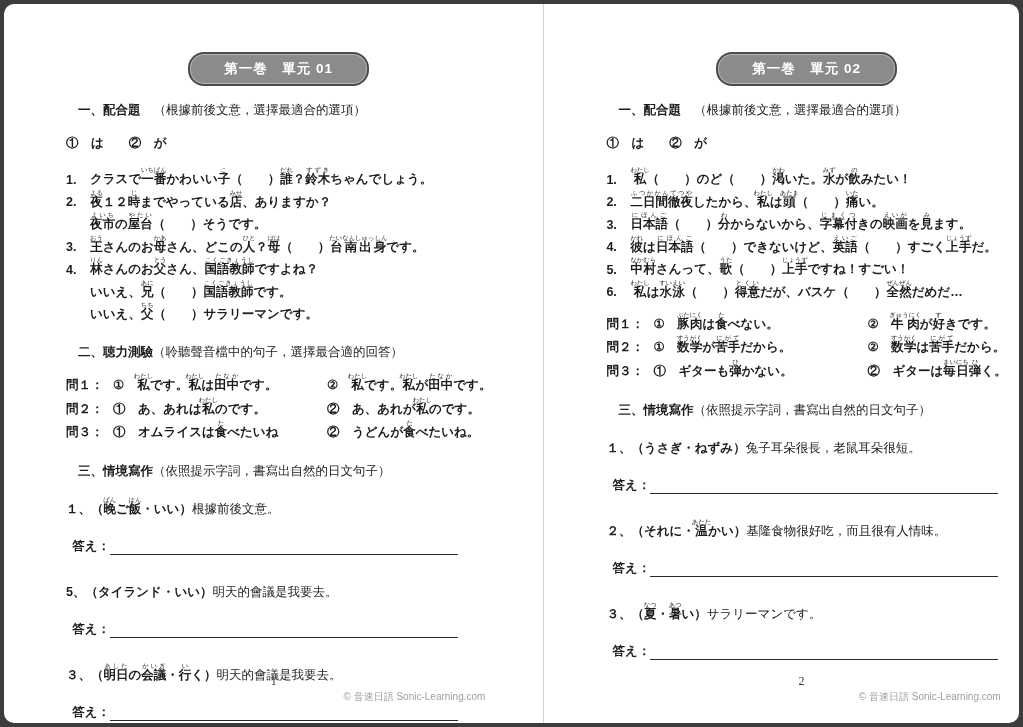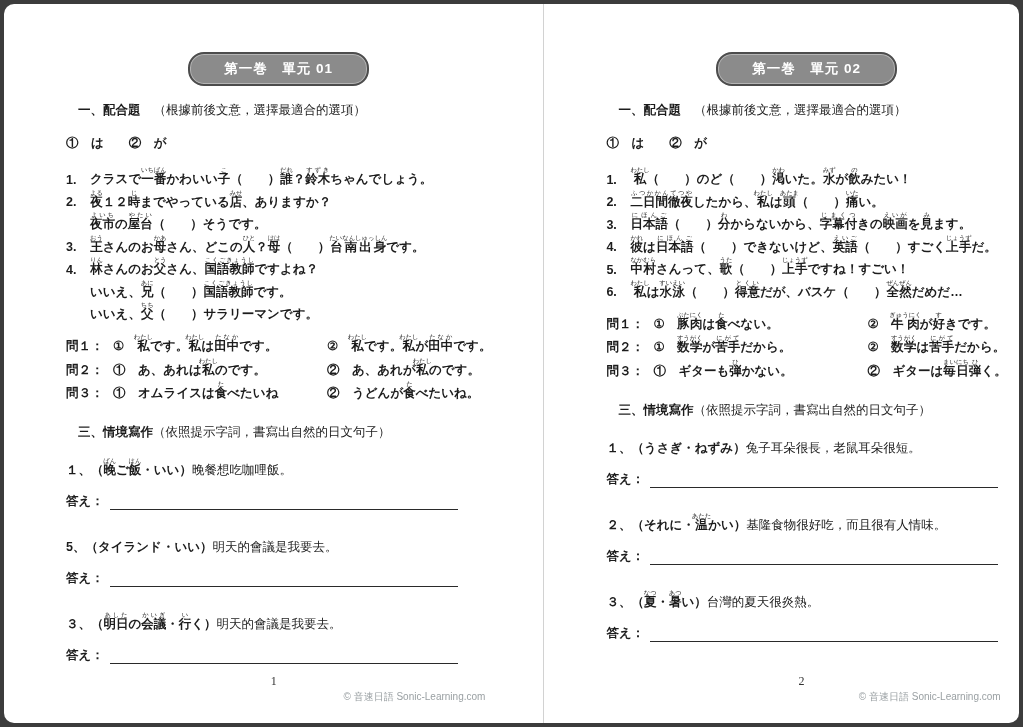--- a/index.html
+++ b/index.html
@@ -64,21 +64,21 @@
   .m-line { font-weight:700; font-size:12.5px; line-height:1.08; white-space:nowrap; }
 
   
   .l-row { display:flex; align-items:flex-end; min-height:23.5px; }
   .l-label { flex:0 0 47px; font-weight:700; font-size:12.5px; }
   .l-opt { font-weight:700; font-size:12.5px; white-space:nowrap; }
   .l-opt1 { flex:0 0 214px; }
 
   
   .w-prompt { margin:14px 0 0 0; min-height:24px; display:flex; align-items:flex-end; white-space:nowrap; }
-  .ans { display:flex; align-items:flex-end; width:392px; margin:14px 0 22px 0; }
+  .ans { display:flex; align-items:flex-end; width:392px; margin:20px 0 22px 0;text-align:right; }
   .ans-label { flex:0 0 44px; font-weight:700; font-size:12.5px; }
   .ans-line { flex:1 1 auto; border-bottom:1.4px solid #2a2a2a; height:15px; }
 
   
   .pagenum {
     position:absolute; bottom:34px; left:0; right:0;
     text-align:center;
     font-family:"Liberation Serif", serif;
     font-size:12px; color:#333;
   }
@@ -127,20 +127,23 @@
         <div class="m-row">
           <span class="m-num"></span>
           <span class="m-line">いいえ、<ruby>兄<rt>あに</rt></ruby>（　　）<ruby>国語教師<rt>こくごきょうし</rt></ruby>です。</span>
         </div>
         <div class="m-row">
           <span class="m-num"></span>
           <span class="m-line">いいえ、<ruby>父<rt>ちち</rt></ruby>（　　）サラリーマンです。</span>
         </div>
       </div>
 
+    <div class="sec-head mt-lg">
+      <span class="sec-title">二、聴力測驗</span><span class="sec-note">（聆聽聲音檔中的句子，選擇最合適的回答）</span>
+    </div>
 
     <div style="margin-top:10px;">
         <div class="l-row">
           <span class="l-label">問１：</span>
           <span class="l-opt l-opt1">①　<ruby>私<rt>わたし</rt></ruby>です。<ruby>私<rt>わたし</rt></ruby>は<ruby>田中<rt>たなか</rt></ruby>です。</span>
           <span class="l-opt l-opt2">②　<ruby>私<rt>わたし</rt></ruby>です。<ruby>私<rt>わたし</rt></ruby>が<ruby>田中<rt>たなか</rt></ruby>です。</span>
         </div>
         <div class="l-row">
           <span class="l-label">問２：</span>
           <span class="l-opt l-opt1">①　あ、あれは<ruby>私<rt>わたし</rt></ruby>のです。</span>
@@ -153,21 +156,21 @@
         </div>
       </div>
 
     <div class="sec-head mt-lg">
       <span class="sec-title">三、情境寫作</span><span class="sec-note">（依照提示字詞，書寫出自然的日文句子）</span>
     </div>
 
     <div>
         <div class="w-prompt">
           <span class="jp">１、（<ruby>晚<rt>ばん</rt></ruby>ご<ruby>飯<rt>はん</rt></ruby>・いい）</span>
-          <span class="zh">晚餐想吃咖哩飯。</span>
+          <span class="zh">根據前後文意。</span>
         </div>
         <div class="ans">
           <span class="ans-label">答え：</span>
           <div class="ans-line"></div>
         </div>
         <div class="w-prompt">
           <span class="jp">5、（タイランド・いい）</span>
           <span class="zh">明天的會議是我要去。</span>
         </div>
         <div class="ans">
@@ -261,21 +264,21 @@
         <div class="w-prompt">
           <span class="jp">２、（それに・<ruby>温<rt>あたた</rt></ruby>かい）</span>
           <span class="zh">基隆食物很好吃，而且很有人情味。</span>
         </div>
         <div class="ans">
           <span class="ans-label">答え：</span>
           <div class="ans-line"></div>
         </div>
         <div class="w-prompt">
           <span class="jp">３、（<ruby>夏<rt>なつ</rt></ruby>・<ruby>暑<rt>あつ</rt></ruby>い）</span>
-          <span class="zh">台灣的夏天很炎熱。</span>
+          <span class="zh">サラリーマンです。</span>
         </div>
         <div class="ans">
           <span class="ans-label">答え：</span>
           <div class="ans-line"></div>
         </div>
       </div>
 
     <div class="pagenum">2</div>
     <div class="copyright">© 音速日語 Sonic-Learning.com</div>
   </div>

